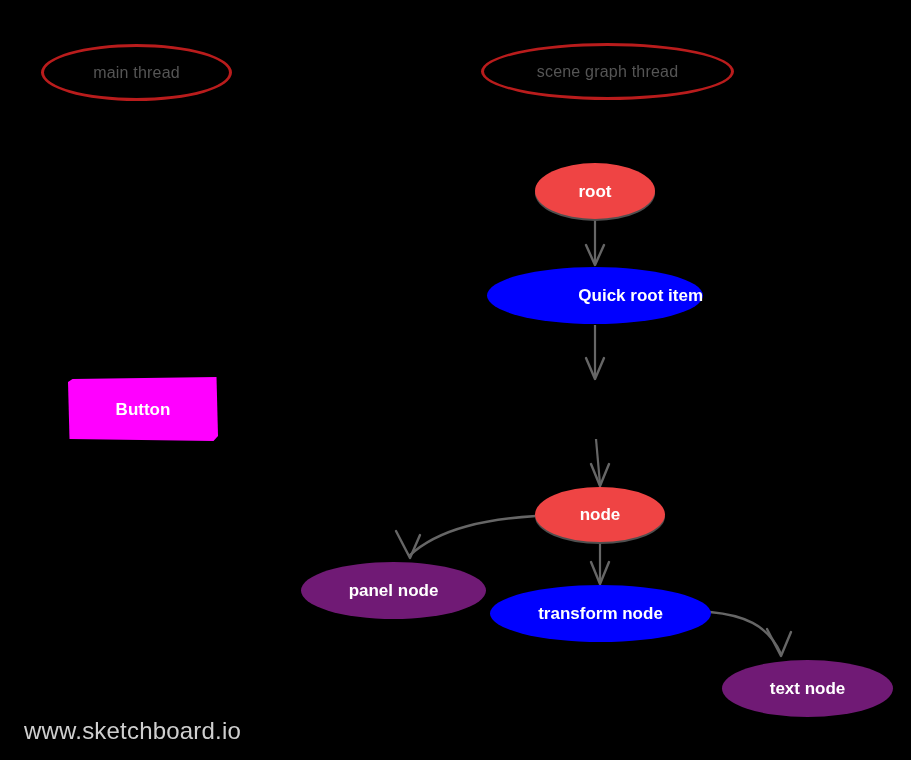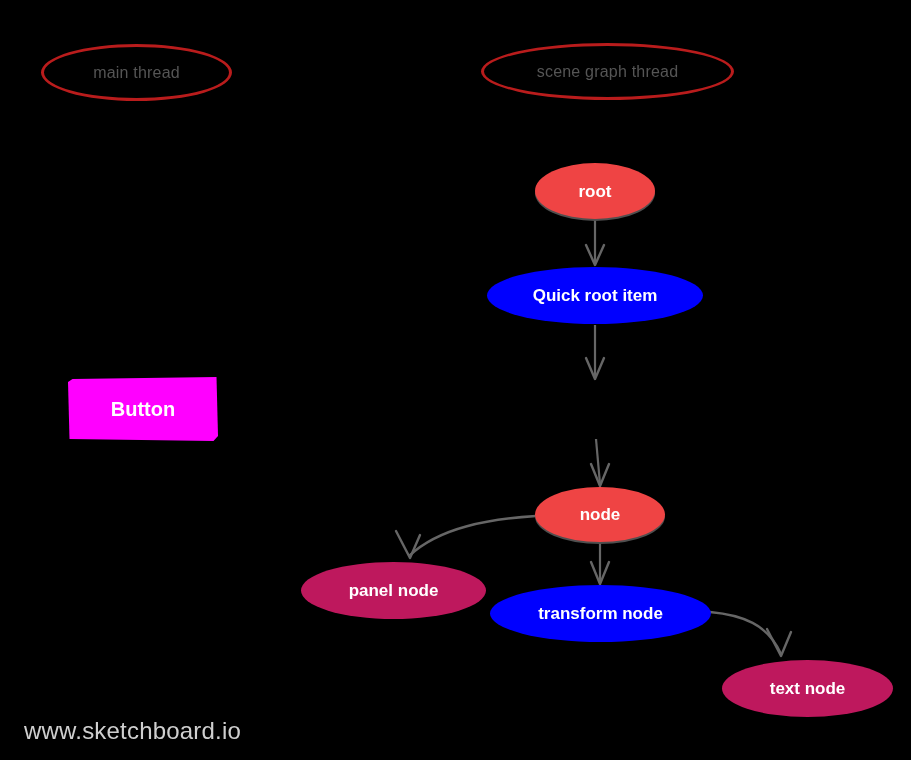--- a/index.html
+++ b/index.html
@@ -48,27 +48,27 @@
   }
   
   .ell {
     border-radius: 50%;
     color: #ffffff;
     font-size: 17px;
     font-weight: bold;
   }
   .ell.gray  { background: #ef4444; box-shadow: 0 2px 0 0 #4f4f4f; }
   .ell.blue  { background: #0000ff; }
-  .ell.red   { background: #be185d; }
+  .ell.red   { background: #701a75; }
 
   
   .rect-hand {
     background: #ff00ff;
     color: #ffffff;
-    font-size: 20px;
+    font-size: 17px;
     font-weight: bold;
     clip-path: polygon(3% 3%, 99% 0%, 100% 92%, 97% 100%, 1% 97%, 0% 8%);
   }
 
   
   .watermark {
     position: absolute;
     color: #cfcfcf;
     font-size: 24px;
     letter-spacing: 0.2px;
@@ -122,21 +122,21 @@
   </div>
 
   <div class="node rect-hand" style="left:68px; top:377px; width:150px; height:64px;">
     <span>Button</span>
   </div>
 
   <div class="node ell gray" style="left:535px; top:163px; width:120px; height:56px;">
     <span>root</span>
   </div>
 
-  <div class="node ell blue" style="left:487px; top:267px; width:216px; height:57px;">
+  <div class="node ell blue" style="left:487px; top:267px; width:216px; height:57px;justify-content:flex-end;">
     <span>Quick root item</span>
   </div>
 
 
   <div class="node ell gray" style="left:535px; top:487px; width:130px; height:55px;">
     <span>node</span>
   </div>
 
   <div class="node ell red" style="left:301px; top:562px; width:185px; height:57px;">
     <span>panel node</span>

